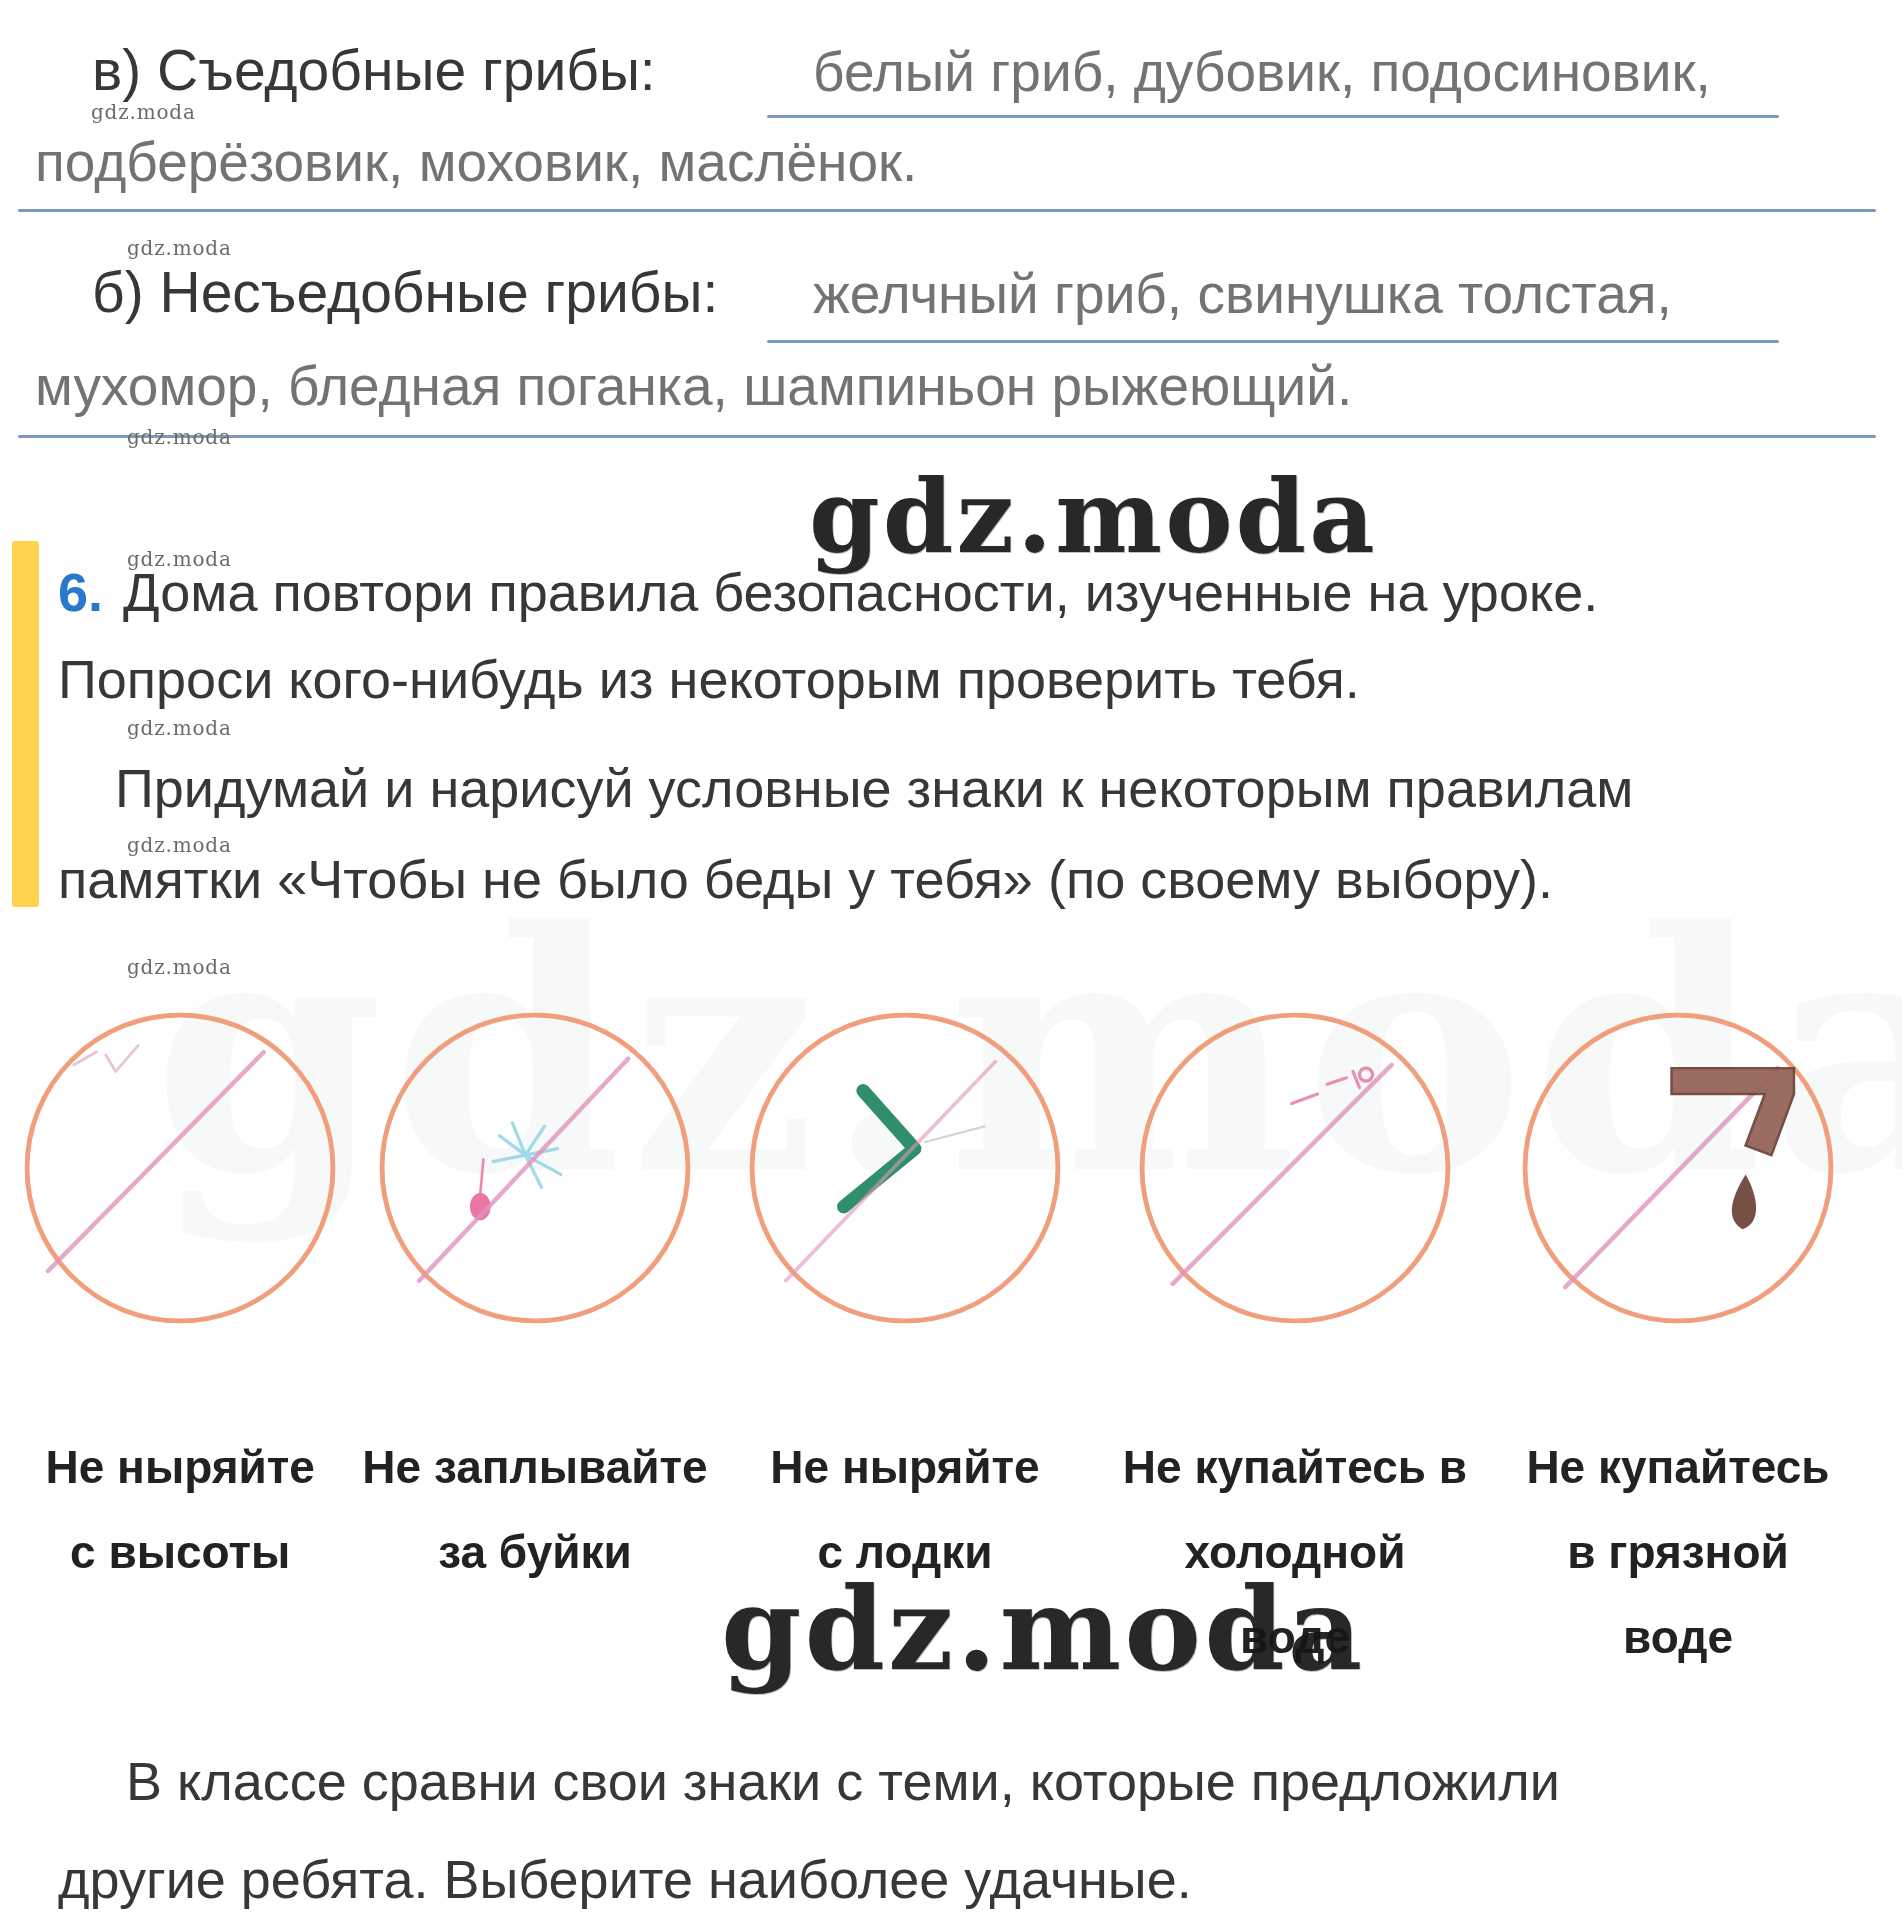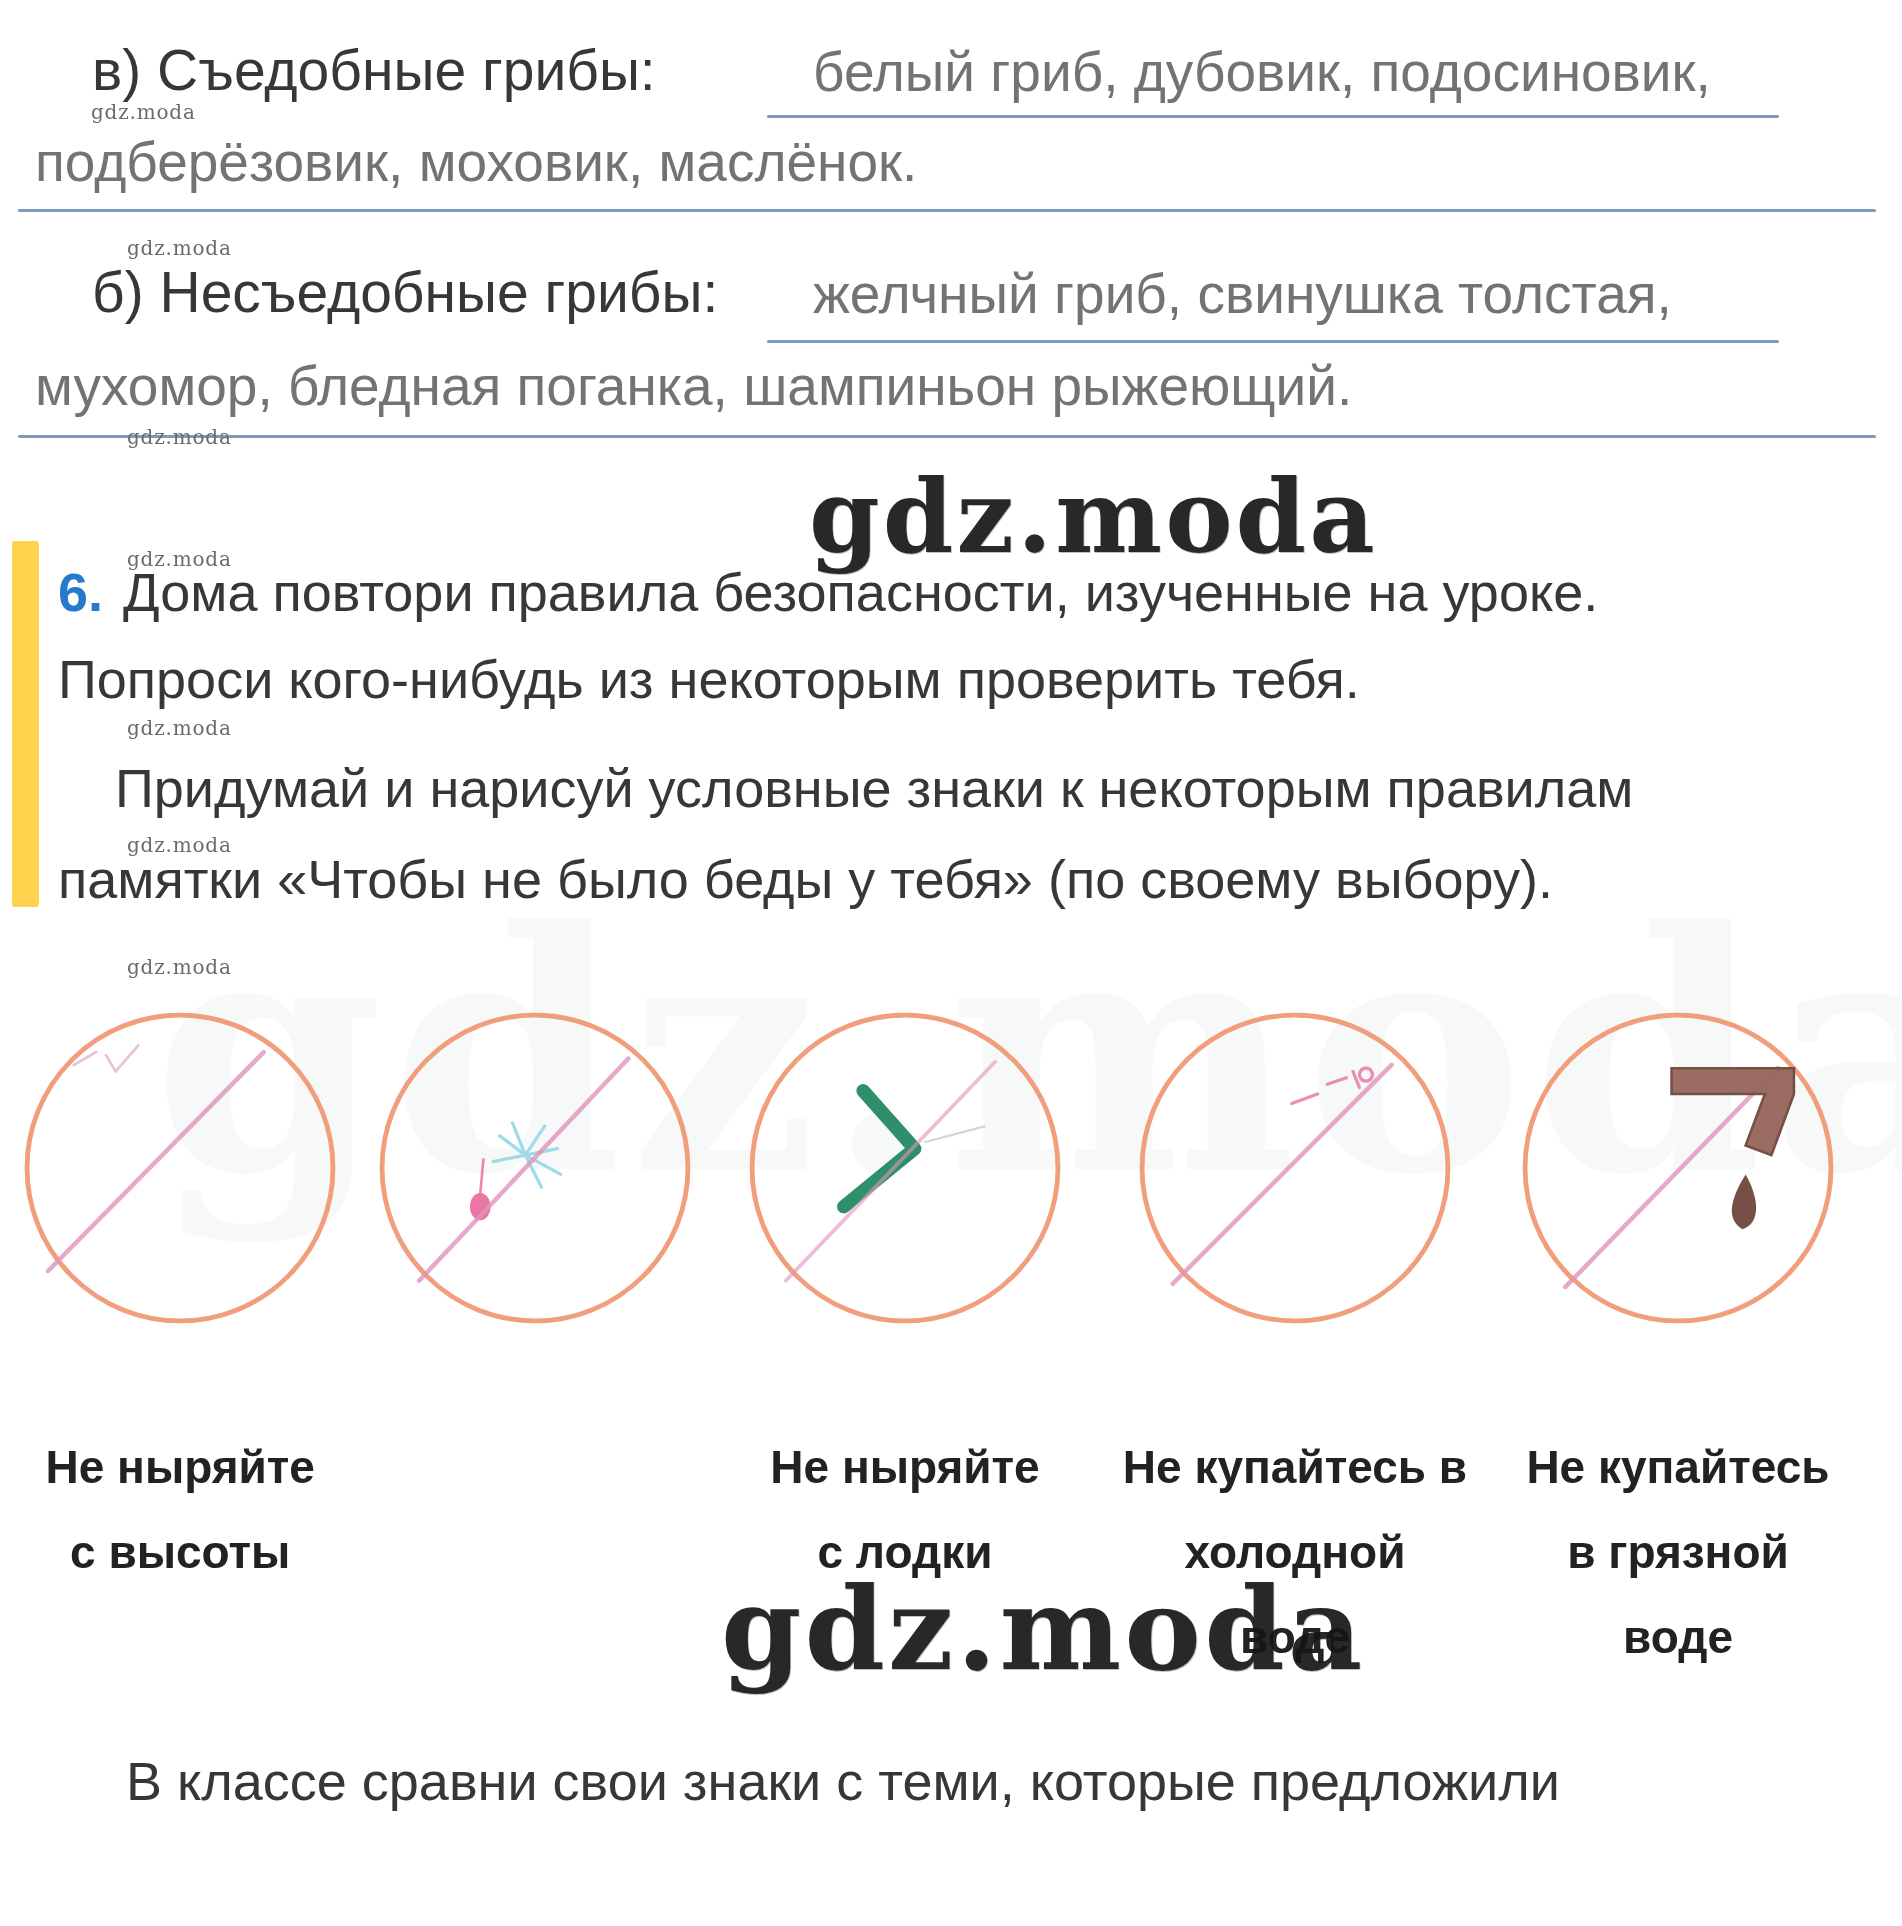--- a/index.html
+++ b/index.html
@@ -108,33 +108,38 @@
       <line x1="81" y1="19" x2="15" y2="87" stroke="#e094bd" stroke-width="1.4" stroke-linecap="round" opacity="0.8"></line>
       <path d="M48 19 L86 19 L86 27 L79 46 L71 43 L77 27 L48 27 Z" fill="#96655a" stroke="#6f463d" stroke-width="0.8" opacity="0.95"></path>
       <path d="M71 52 C66 60 65 66 70 69 C76 67 75 59 71 52 Z" fill="#6f463d" opacity="0.95"></path>
     </svg>
   </div>
 
   <div class="caption" style="left:-3.8px; top:1425px;">
     <div>Не ныряйте</div>
     <div>с высоты</div>
   </div>
+  <div class="caption" style="left:351px; top:1425px;">
+    <div>Не заплывайте</div>
+    <div>за буйки</div>
+  </div>
   <div class="caption" style="left:721px; top:1425px;">
     <div>Не ныряйте</div>
     <div>с лодки</div>
   </div>
   <div class="caption" style="left:1111px; top:1425px;">
     <div>Не купайтесь в</div>
     <div>холодной</div>
     <div>воде</div>
   </div>
   <div class="caption" style="left:1494px; top:1425px;">
     <div>Не купайтесь</div>
     <div>в грязной</div>
     <div>воде</div>
   </div>
 
   <div class="wm-big" style="left:721px; top:1561px; font-size:115px;">gdz.moda</div>
 
   <div class="t-body" style="left:126px; top:1750px;">В классе сравни свои знаки с теми, которые предложили</div>
+  <div class="t-body" style="left:58px; top:1848px;">другие ребята. Выберите наиболее удачные.</div>
 
 </div>
 
 
 </body></html>

